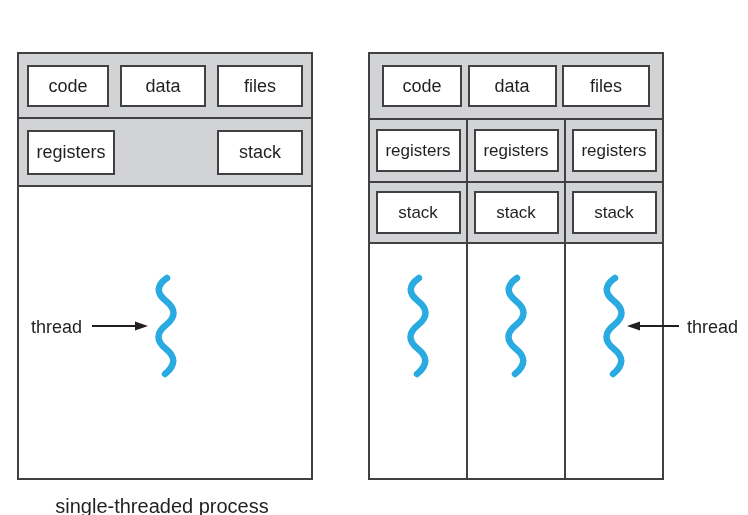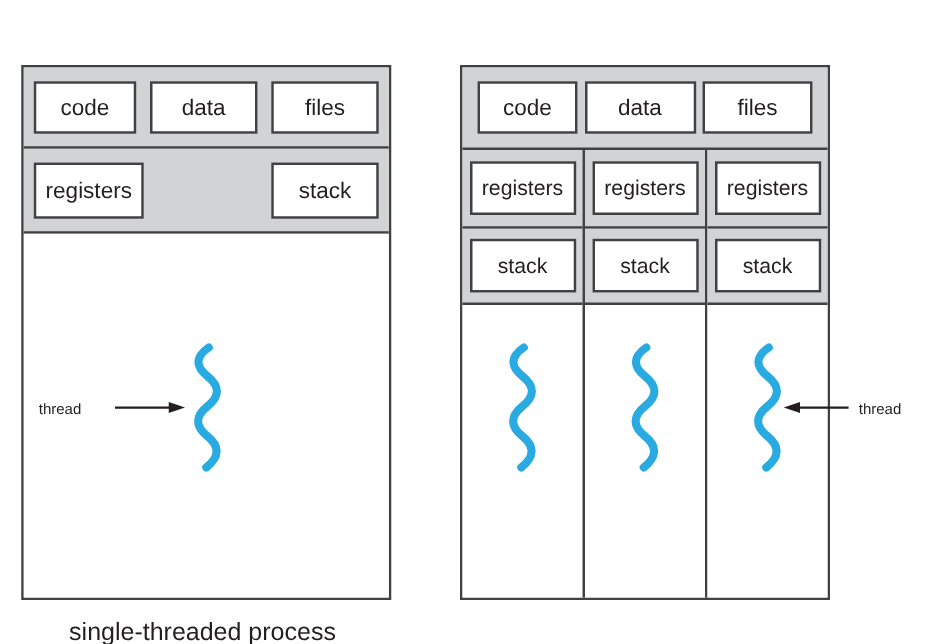--- a/index.html
+++ b/index.html
@@ -56,21 +56,21 @@
     font-size:20px;color:var(--text-dark);
   }
   .caption.left{left:14px;}
   .caption.right{left:368px;}
   .squiggle{position:absolute;color:var(--thread-blue);}
   .sq-l{left:150px;top:242px;}
   .sq-r1{left:402px;top:242px;}
   .sq-r2{left:500px;top:242px;}
   .sq-r3{left:598px;top:242px;}
   .thread-label{
-    position:absolute;font-size:12px;line-height:20px;color:var(--text-dark);
+    position:absolute;font-size:18px;line-height:20px;color:var(--text-dark);
   }
   .tl-left{left:31px;top:285px;}
   .tl-right{left:687px;top:285px;}
   .arrow{position:absolute;color:var(--text-dark);}
   .ar-left{left:92px;top:288px;}
   .ar-right{left:627px;top:288px;}
 </style>
 </head>
 <body>
 

